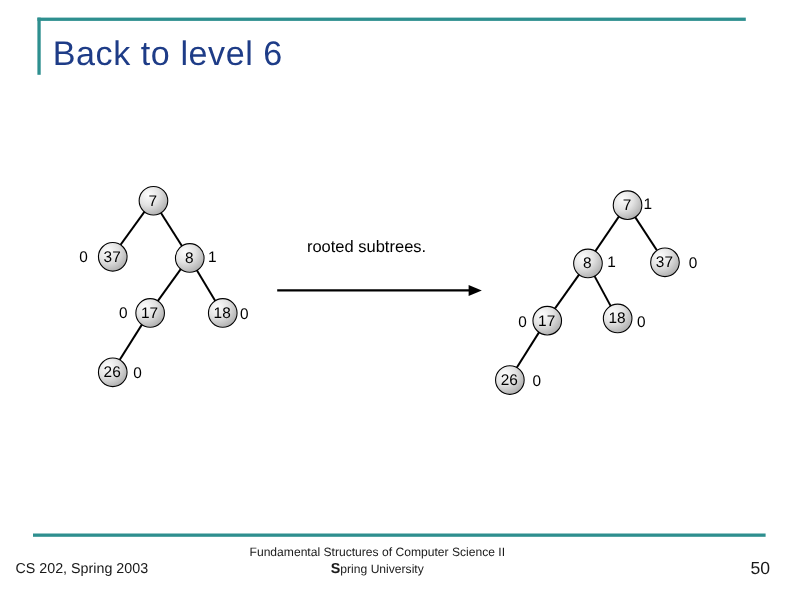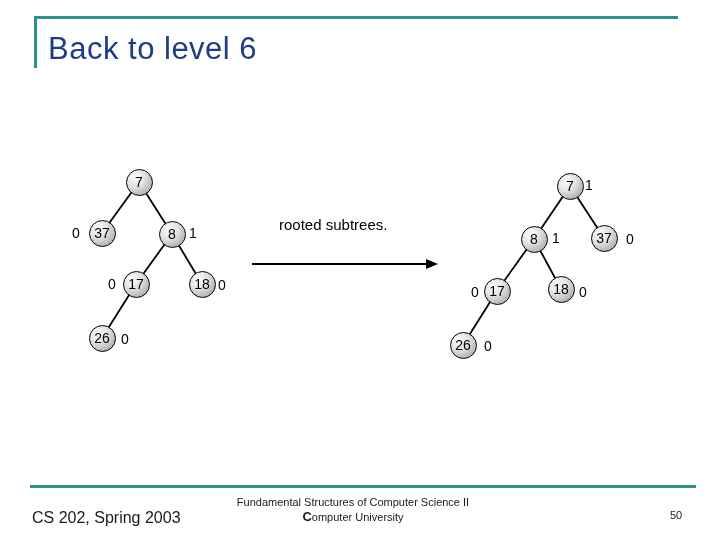--- a/index.html
+++ b/index.html
@@ -71,43 +71,44 @@
   .swap-annotation {
     position: absolute;
     left: 279px; top: 216px;
     font-size: 15px;
     line-height: 18px;
     color: #000000;
     white-space: nowrap;
   }
   .footer-left {
     position: absolute;
-    left: 32px; top: 509px;
-    font-size: 16px;
+    left: 14px; top: 509px;
+    font-size: 13px;
     color: #1a1a1a;
     text-align: center;
   }
   .footer-center {
     position: absolute;
-    left: 153px; top: 496px;
+    left: 143px; top: 496px;
     width: 400px;
     text-align: center;
     font-size: 11px;
     line-height: 13.5px;
     color: #1a1a1a;
   }
   .footer-center .line2::first-letter {
     font-weight: 900;
     font-size: 13px;
   }
   .footer-page {
     position: absolute;
     left: 670px; top: 509px;
     width: 30px;
-    font-size: 11px;
+    text-align: right;
+    font-size: 16px;
     color: #1a1a1a;
   }
 </style>
 </head>
 <body>
 
 <div class="slide">
 
   <div class="accent-top"></div>
   <div class="accent-left"></div>
@@ -191,17 +192,17 @@
     <span class="bf-label" style="left:549px; top:230px;">1</span>
     <span class="bf-label" style="left:623px; top:231px;">0</span>
     <span class="bf-label" style="left:468px; top:284px;">0</span>
     <span class="bf-label" style="left:576px; top:284px;">0</span>
     <span class="bf-label" style="left:481px; top:338px;">0</span>
   </div>
 
   <div class="footer-left">CS 202, Spring 2003</div>
   <div class="footer-center">
     <div class="line1">Fundamental Structures of Computer Science II</div>
-    <div class="line2">Computer University</div>
+    <div class="line2">Spring University</div>
   </div>
   <div class="footer-page">50</div>
 
 </div>
 
 </body></html>

